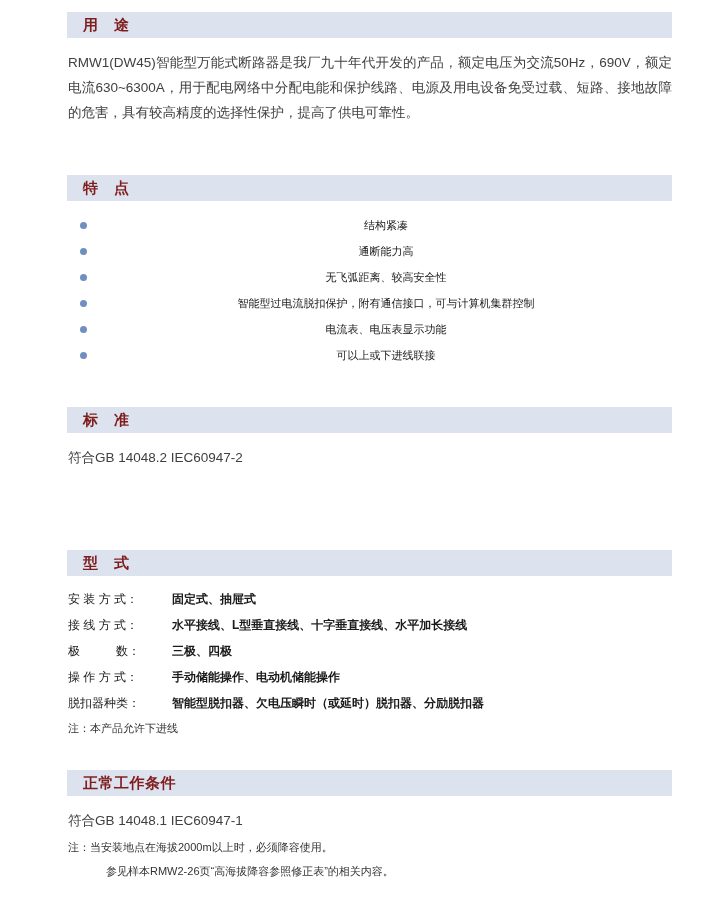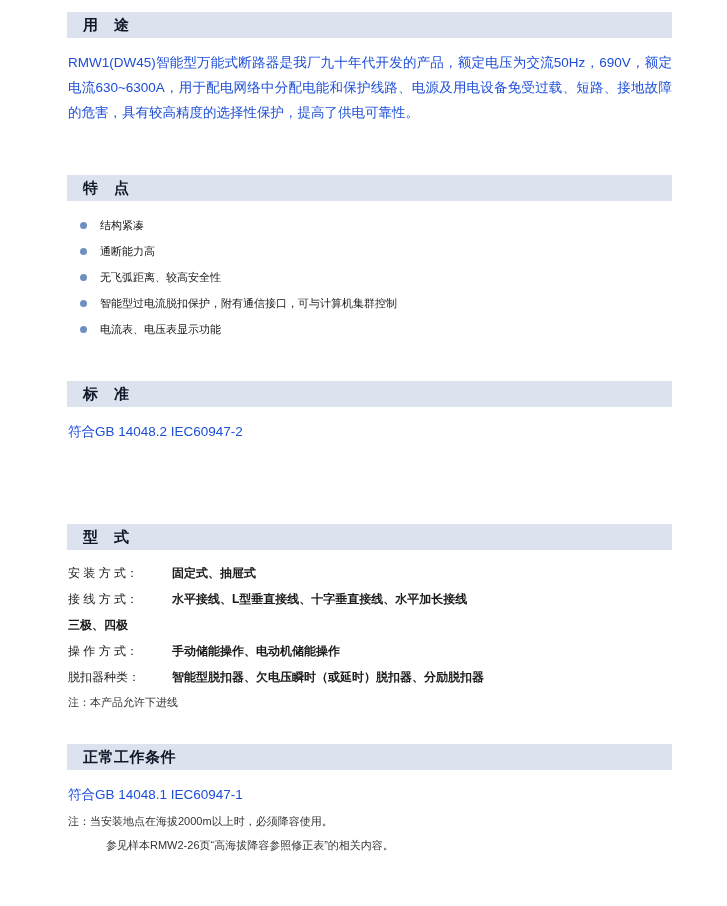--- a/index.html
+++ b/index.html
@@ -29,34 +29,34 @@
     height: 26px;
     display: flex;
     align-items: center;
     padding-left: 16px;
     box-sizing: border-box;
     margin-left: -1px;
   }
   .section-head .title {
     font-size: 15px;
     font-weight: bold;
-    color: #0f172a;
+    color: #7f1d1d;
     letter-spacing: 0.5px;
   }
   .body-text {
     font-size: 13.5px;
     line-height: 25px;
-    color: #1d4ed8;
+    color: #404040;
     text-align: justify;
   }
   
   .sec-use { padding-top: 12px; }
   .sec-use .body-text { margin-top: 12px; }
 
-  .sec-features { margin-top: 50px; }
+  .sec-features { margin-top: 50px; text-align: center; }
   ul.bullets {
     list-style: none;
     margin: 12px 0 0 0;
     padding: 0;
   }
   ul.bullets li {
     position: relative;
     padding-left: 32px;
     font-size: 11px;
     line-height: 24px;
@@ -136,20 +136,24 @@
         <span>无飞弧距离、较高安全性</span>
       </li>
       <li>
         <span class="dot"></span>
         <span>智能型过电流脱扣保护，附有通信接口，可与计算机集群控制</span>
       </li>
       <li>
         <span class="dot"></span>
         <span>电流表、电压表显示功能</span>
       </li>
+      <li>
+        <span class="dot"></span>
+        <span>可以上或下进线联接</span>
+      </li>
     </ul>
   </div>
 
   <div class="section sec-standard">
     <div class="section-head">
       <span class="title">标　准</span>
     </div>
     <div class="body-text">符合GB 14048.2  IEC60947-2</div>
   </div>
 
@@ -160,20 +164,21 @@
     <div class="type-rows">
       <div class="type-row">
         <span class="label">安 装 方 式：</span>
         <span class="val">固定式、抽屉式</span>
       </div>
       <div class="type-row">
         <span class="label">接 线 方 式：</span>
         <span class="val">水平接线、L型垂直接线、十字垂直接线、水平加长接线</span>
       </div>
       <div class="type-row">
+        <span class="label">极　　　数：</span>
         <span class="val">三极、四极</span>
       </div>
       <div class="type-row">
         <span class="label">操 作 方 式：</span>
         <span class="val">手动储能操作、电动机储能操作</span>
       </div>
       <div class="type-row">
         <span class="label">脱扣器种类：</span>
         <span class="val">智能型脱扣器、欠电压瞬时（或延时）脱扣器、分励脱扣器</span>
       </div>

